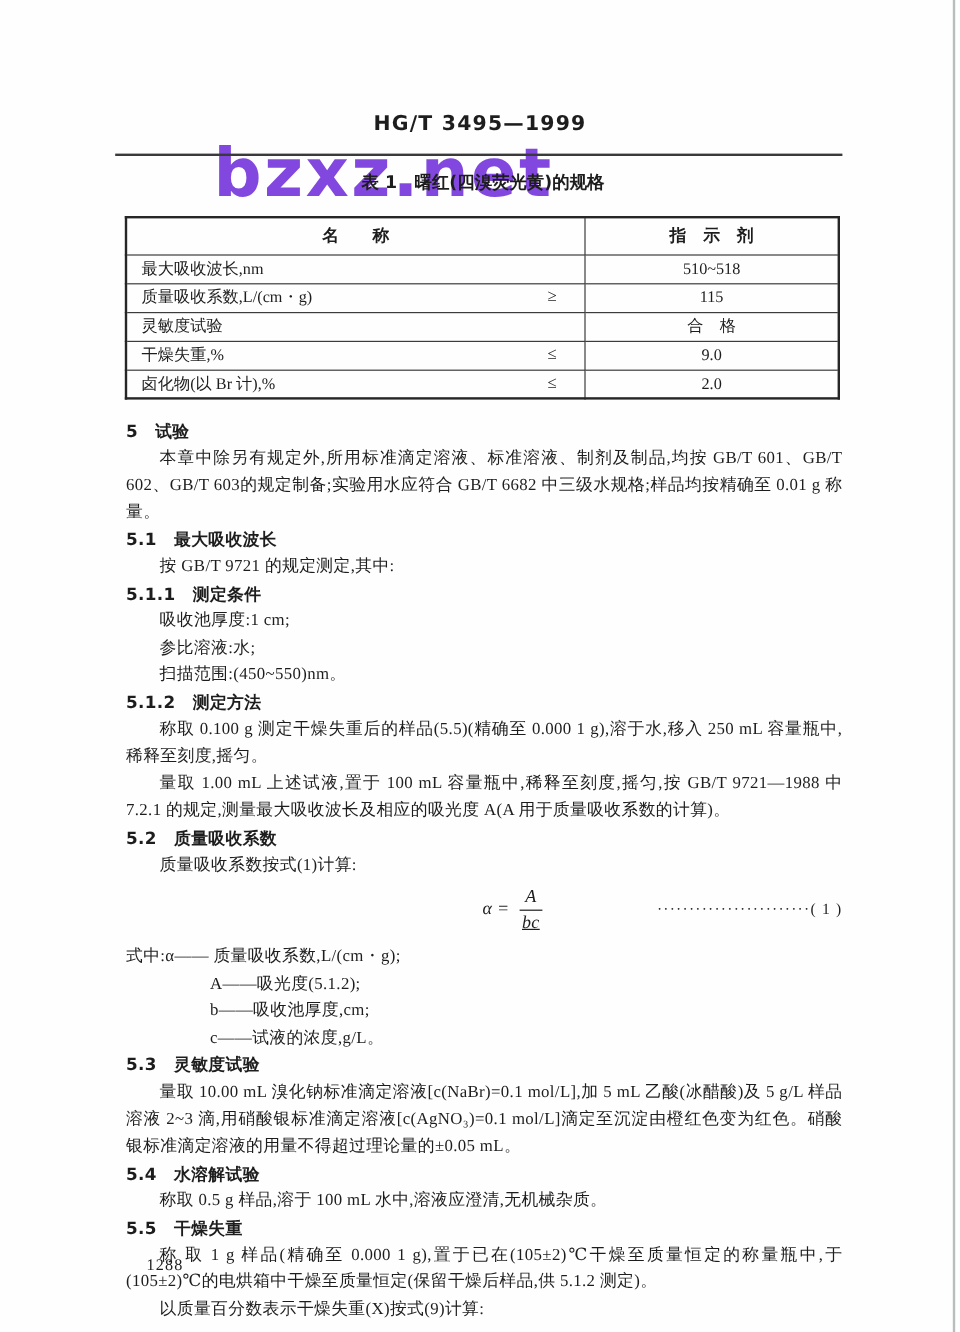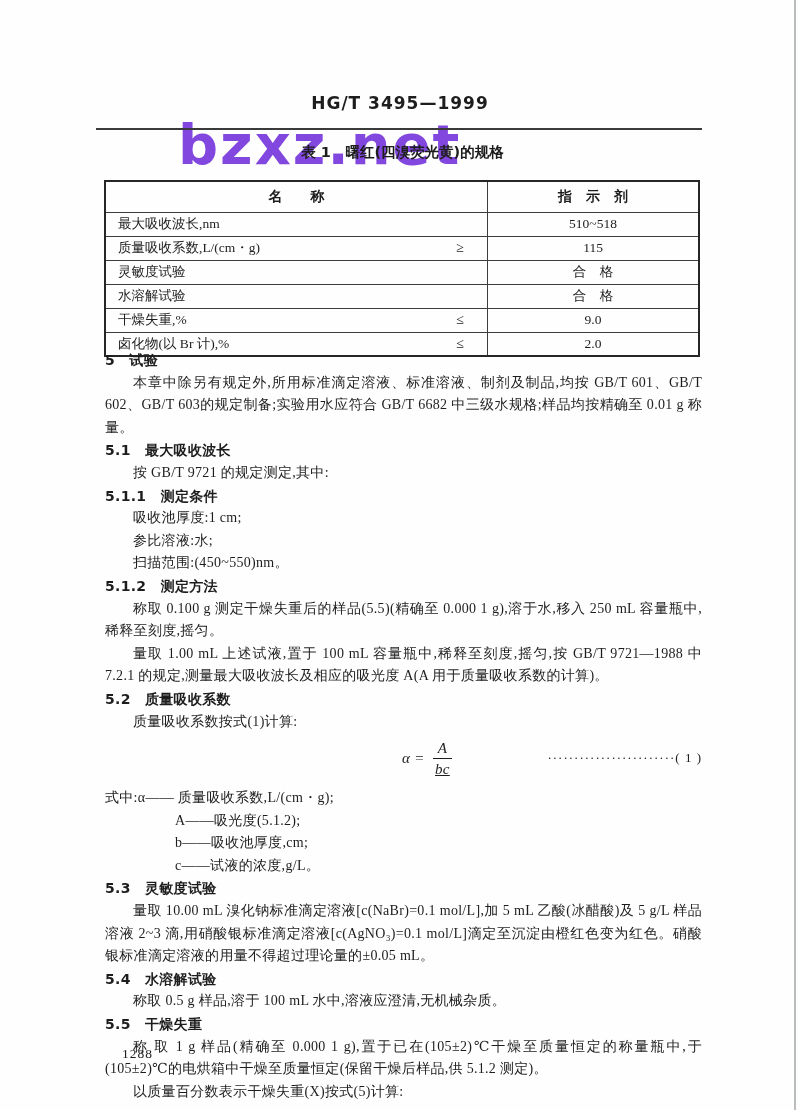--- a/index.html
+++ b/index.html
@@ -108,29 +108,20 @@
   <tr>
     <td class="c1">
       <span class="cellflex">
         <span class="nm">灵敏度试验</span>
         <span class="rel"></span>
       </span>
     </td>
     <td class="c2">合　格</td>
   </tr>
 
-  <tr>
-    <td class="c1">
-      <span class="cellflex">
-        <span class="nm">水溶解试验</span>
-        <span class="rel"></span>
-      </span>
-    </td>
-    <td class="c2">合　格</td>
-  </tr>
 
   <tr>
     <td class="c1">
       <span class="cellflex">
         <span class="nm">干燥失重,%</span>
         <span class="rel">≤</span>
       </span>
     </td>
     <td class="c2">9.0</td>
   </tr>
@@ -174,17 +165,17 @@
 <div class="defhead">式中:α—— 质量吸收系数,L/(cm・g);</div>
       <div class="def">A——吸光度(5.1.2);</div>
       <div class="def">b——吸收池厚度,cm;</div>
       <div class="def">c——试液的浓度,g/L。</div>
       <div class="heading">5.3　灵敏度试验</div>
       <div class="para">量取 10.00 mL 溴化钠标准滴定溶液[c(NaBr)=0.1 mol/L],加 5 mL 乙酸(冰醋酸)及 5 g/L 样品溶液 2~3 滴,用硝酸银标准滴定溶液[c(AgNO₃)=0.1 mol/L]滴定至沉淀由橙红色变为红色。硝酸银标准滴定溶液的用量不得超过理论量的±0.05 mL。</div>
       <div class="heading">5.4　水溶解试验</div>
       <div class="para">称取 0.5 g 样品,溶于 100 mL 水中,溶液应澄清,无机械杂质。</div>
       <div class="heading">5.5　干燥失重</div>
       <div class="para">称 取 1 g 样品(精确至 0.000 1 g),置于已在(105±2)℃干燥至质量恒定的称量瓶中,于(105±2)℃的电烘箱中干燥至质量恒定(保留干燥后样品,供 5.1.2 测定)。</div>
-      <div class="para">以质量百分数表示干燥失重(X)按式(5)计算:</div>
+      <div class="para">以质量百分数表示干燥失重(X)按式(9)计算:</div>
     </div>
 
   <div class="page-number">1288</div>
 </div>
 
 </body></html>

